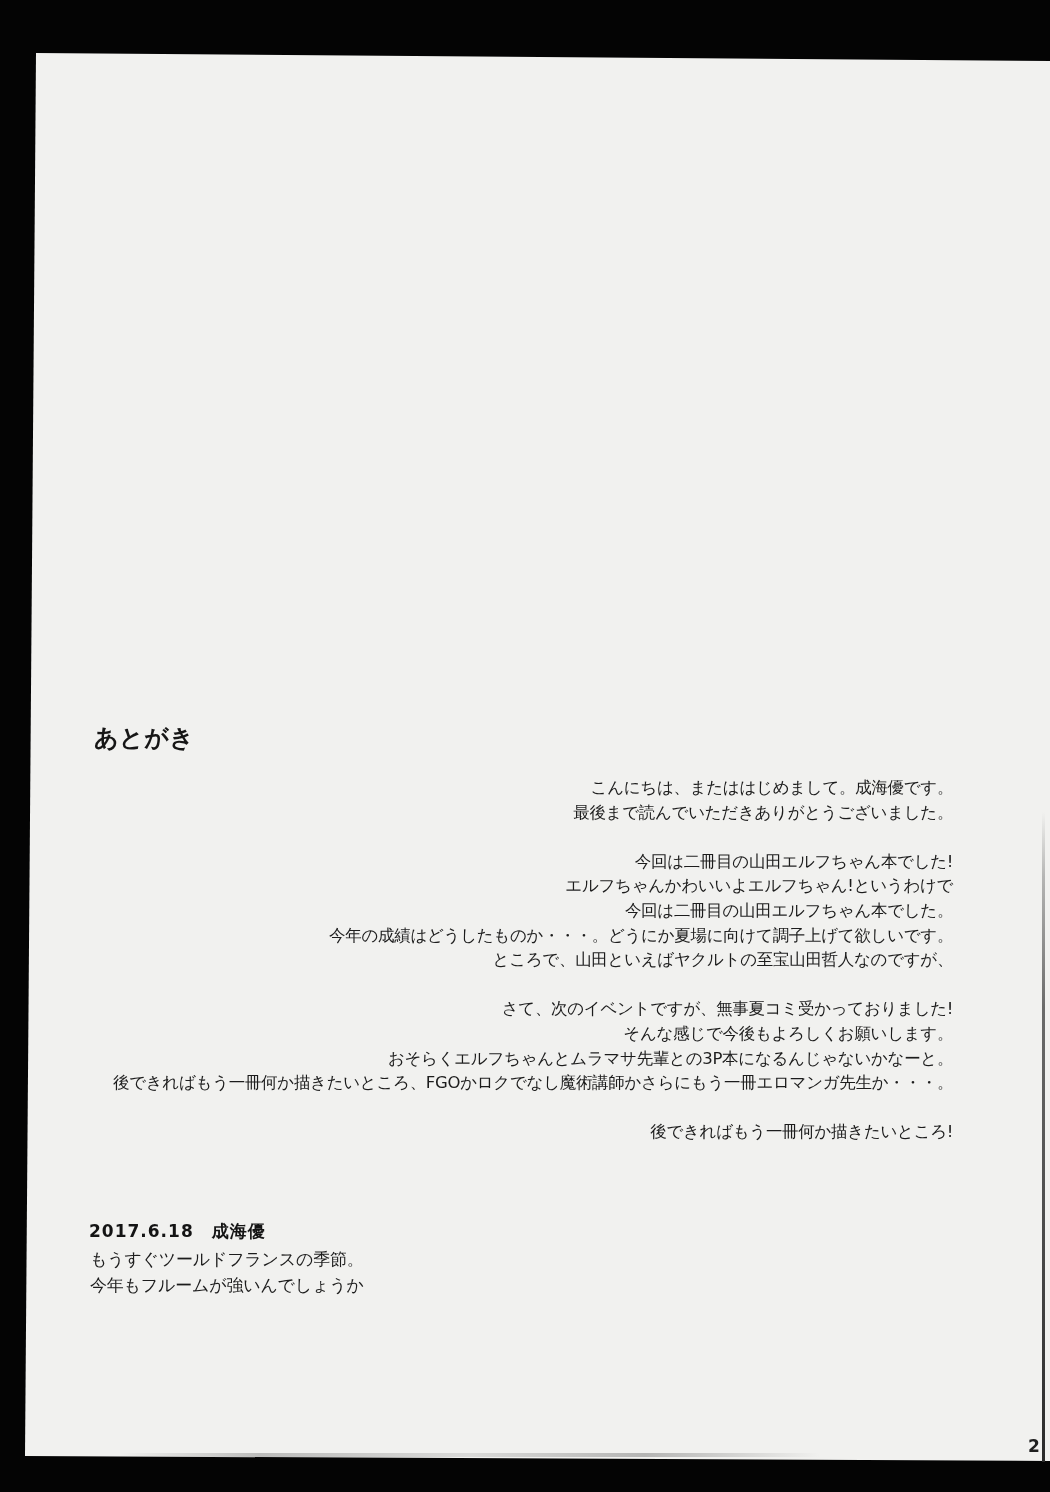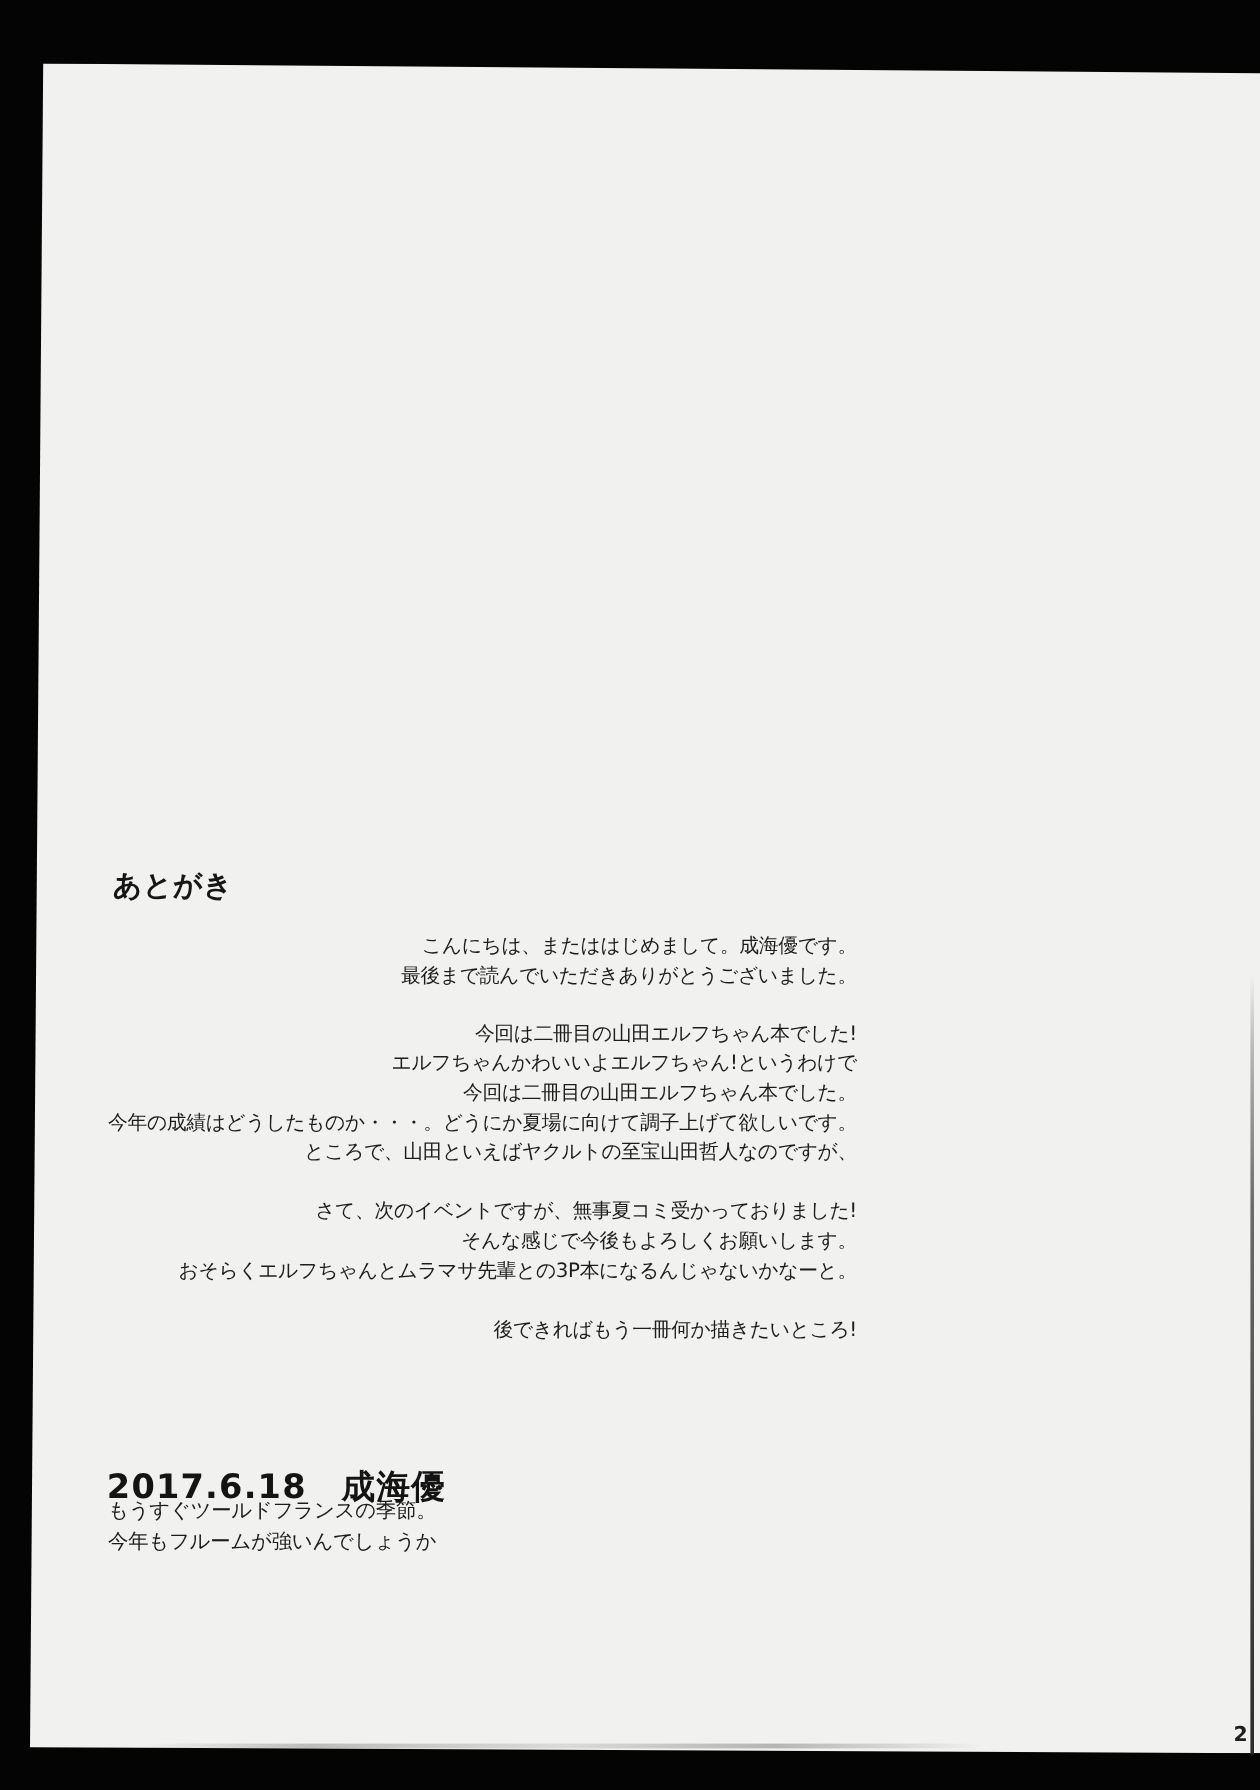--- a/index.html
+++ b/index.html
@@ -48,21 +48,21 @@
     line-height: 24.6px;
     white-space: nowrap;
   }
   .body-text .line.indent {
     padding-left: 23px;
   }
   .date-signature {
     position: absolute;
     left: 89px;
     top: 1220px;
-    font-size: 28px;
+    font-size: 17px;
     font-weight: bold;
     color: #141414;
     letter-spacing: 1px;
     white-space: nowrap;
   }
   .postscript {
     position: absolute;
     left: 90px;
     top: 1246px;
     font-size: 17px;
@@ -127,20 +127,21 @@
       <div class="line">&nbsp;</div>
       <div class="line indent">今回は二冊目の山田エルフちゃん本でした!</div>
       <div class="line indent">エルフちゃんかわいいよエルフちゃん!というわけで</div>
       <div class="line">今回は二冊目の山田エルフちゃん本でした。</div>
       <div class="line">今年の成績はどうしたものか・・・。どうにか夏場に向けて調子上げて欲しいです。</div>
       <div class="line indent">ところで、山田といえばヤクルトの至宝山田哲人なのですが、</div>
       <div class="line">&nbsp;</div>
       <div class="line indent">さて、次のイベントですが、無事夏コミ受かっておりました!</div>
       <div class="line indent">そんな感じで今後もよろしくお願いします。</div>
       <div class="line indent">おそらくエルフちゃんとムラマサ先輩との3P本になるんじゃないかなーと。</div>
+      <div class="line indent">後できればもう一冊何か描きたいところ、FGOかロクでなし魔術講師かさらにもう一冊エロマンガ先生か・・・。</div>
       <div class="line">&nbsp;</div>
       <div class="line indent">後できればもう一冊何か描きたいところ!</div>
     </div>
 
   <div class="date-signature">2017.6.18　成海優</div>
 
   <div class="postscript">
     <div class="ps-line">もうすぐツールドフランスの季節。</div>
     <div class="ps-line">今年もフルームが強いんでしょうか</div>
   </div>

